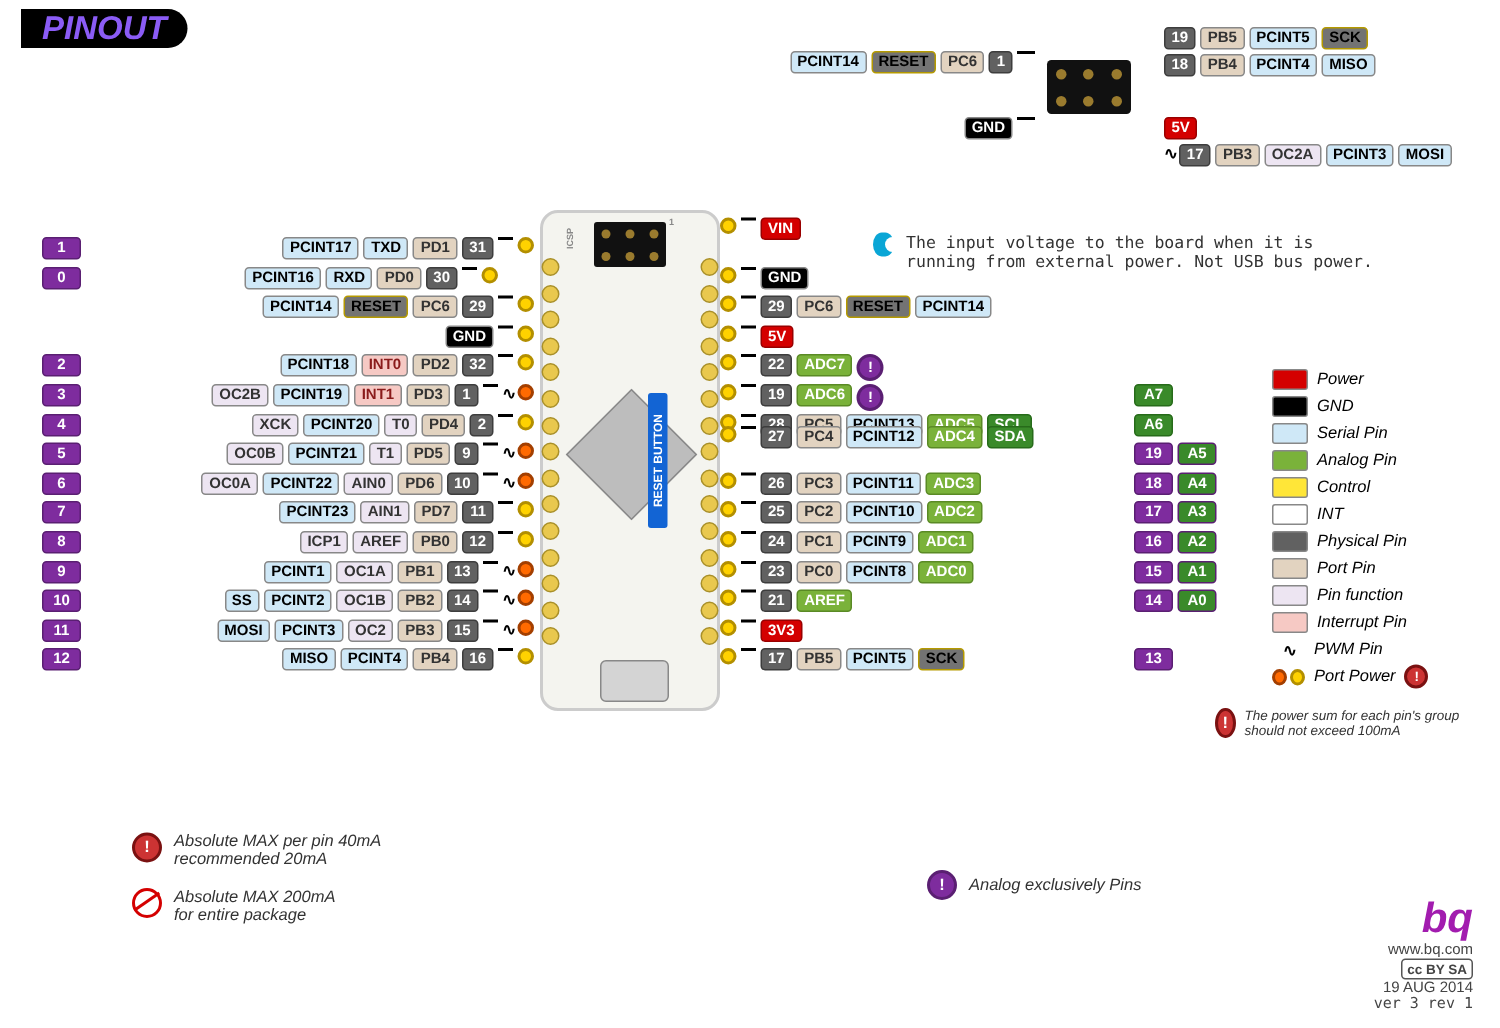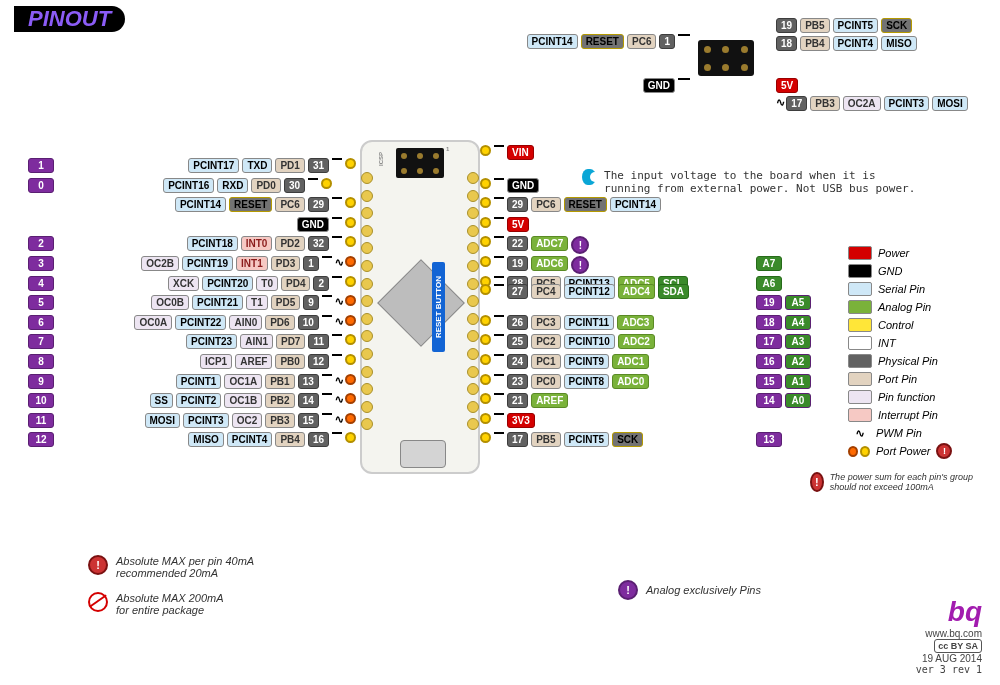--- a/index.html
+++ b/index.html
@@ -426,21 +426,21 @@
       </div>
       <div class="row" style="left:756px;top:393.20000000000005px">
         <span class="pill num">14</span>
         <span class="pill num" style="background:#3a8a2a">A0</span>
       </div>
       <div class="row" style="left:756px;top:432.40000000000003px">
         <span class="pill num">13</span>
       </div>
     </div>
 
-<div class="note" style="left:582px;top:169px;display:flex;align-items:flex-start;gap:8px;width:340px">
+<div class="note" style="left:582px;top:155px;display:flex;align-items:flex-start;gap:8px;width:340px">
   <span class="eye"></span>
   <span style="font-family:monospace;font-size:11px;font-style:normal">The input voltage to the board when it is running from external power. Not USB bus power.</span>
 </div>
 
 <div class="topICSP">
   <div class="h"></div>
       <div class="h"></div>
       <div class="h"></div>
       <div class="h"></div>
       <div class="h"></div>

